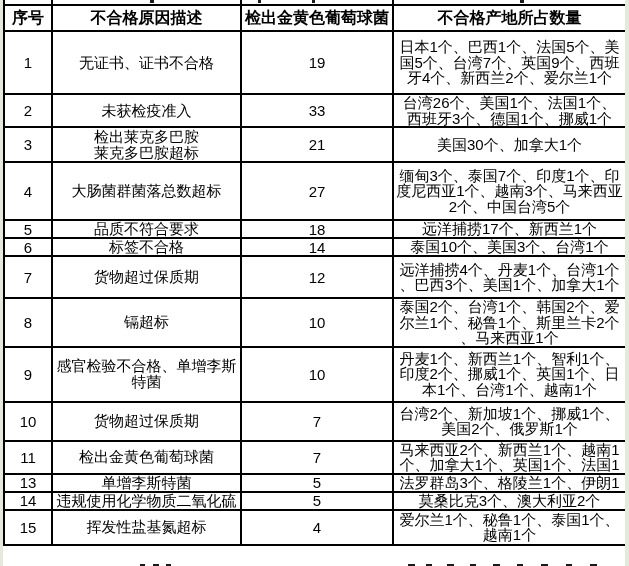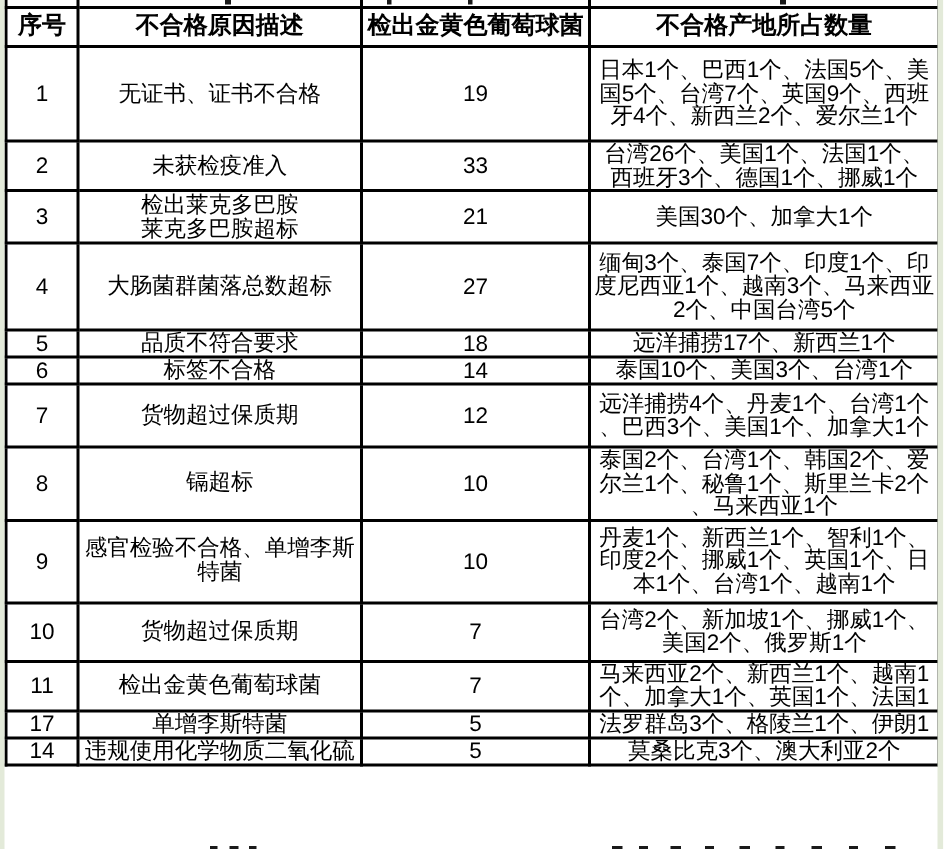--- a/index.html
+++ b/index.html
@@ -140,27 +140,33 @@
       <td class="c-count">7</td>
       <td class="c-origins">台湾2个、新加坡1个、挪威1个、美国2个、俄罗斯1个</td>
     </tr>
     <tr style="height:22px">
       <td class="c-no">11</td>
       <td class="c-reason">检出金黄色葡萄球菌</td>
       <td class="c-count">7</td>
       <td class="c-origins">马来西亚2个、新西兰1个、越南1个、加拿大1个、英国1个、法国1</td>
     </tr>
     <tr style="height:18px">
-      <td class="c-no">17</td>
+      <td class="c-no">13</td>
       <td class="c-reason">单增李斯特菌</td>
       <td class="c-count">5</td>
       <td class="c-origins">法罗群岛3个、格陵兰1个、伊朗1</td>
     </tr>
     <tr style="height:17px">
       <td class="c-no">14</td>
       <td class="c-reason">违规使用化学物质二氧化硫</td>
       <td class="c-count">5</td>
       <td class="c-origins">莫桑比克3个、澳大利亚2个</td>
     </tr>
+    <tr style="height:35px">
+      <td class="c-no">15</td>
+      <td class="c-reason">挥发性盐基氮超标</td>
+      <td class="c-count">4</td>
+      <td class="c-origins">爱尔兰1个、秘鲁1个、泰国1个、越南1个</td>
+    </tr>
 
   </tbody>
     </table>
 </div>
 
 </body></html>

